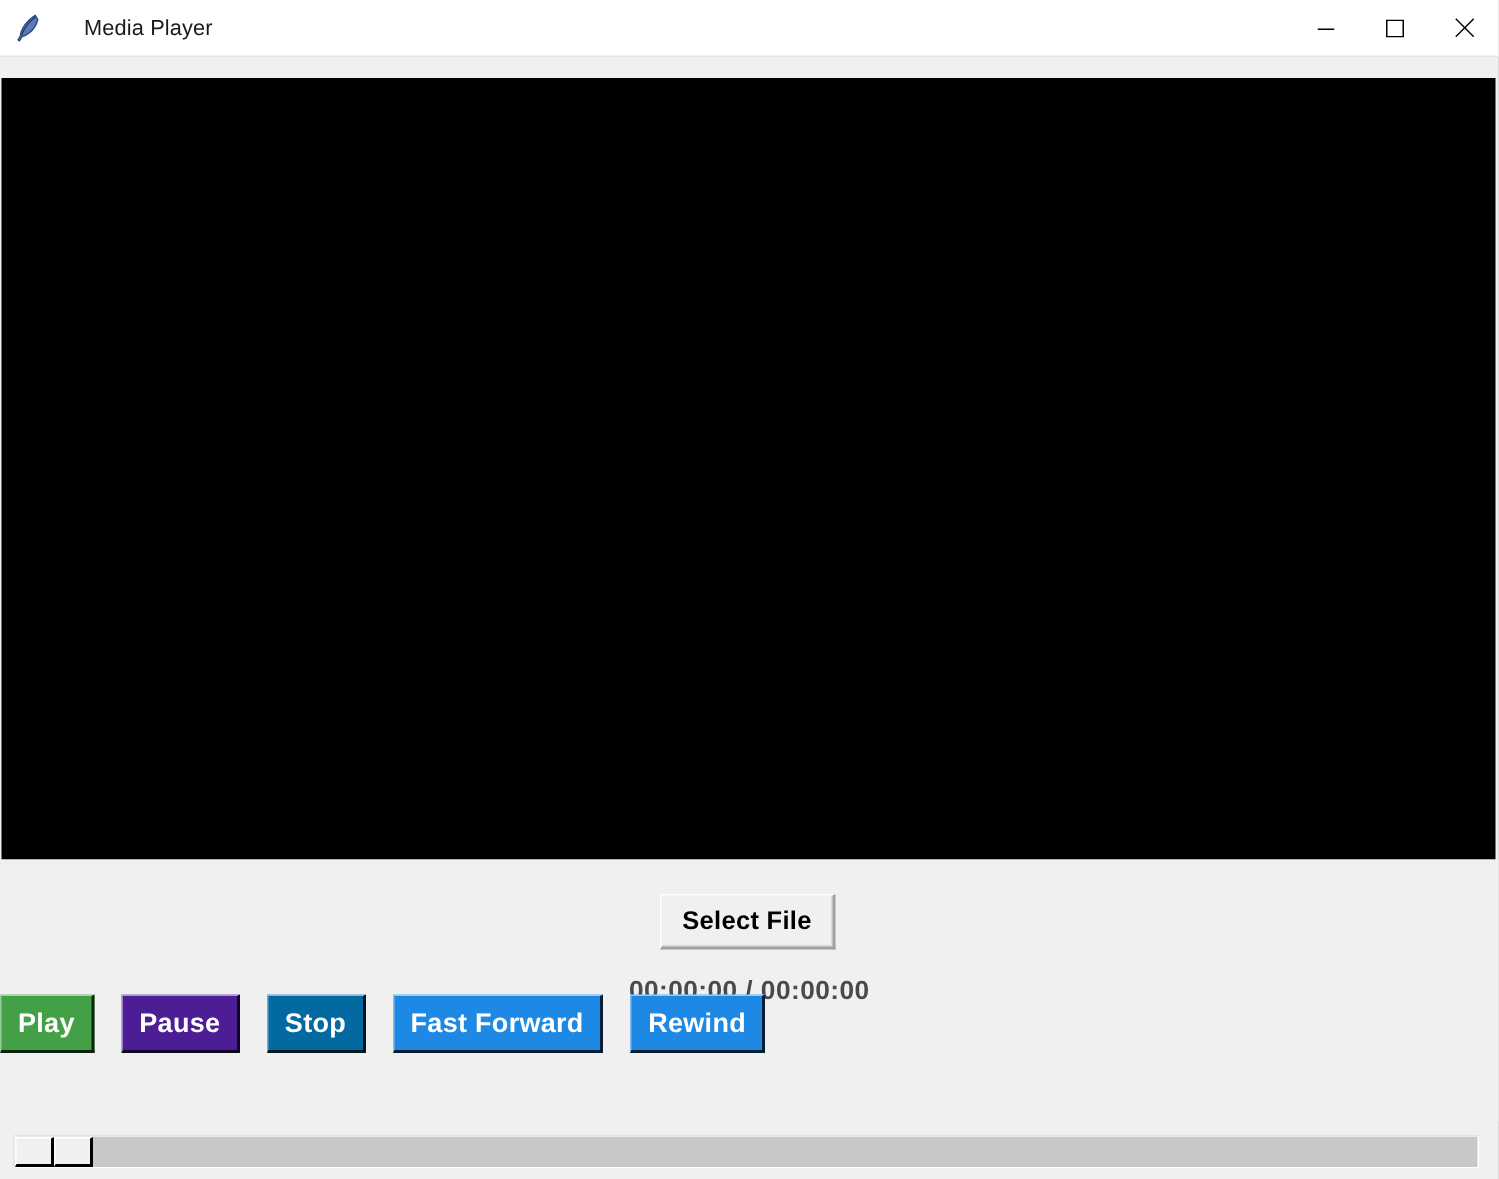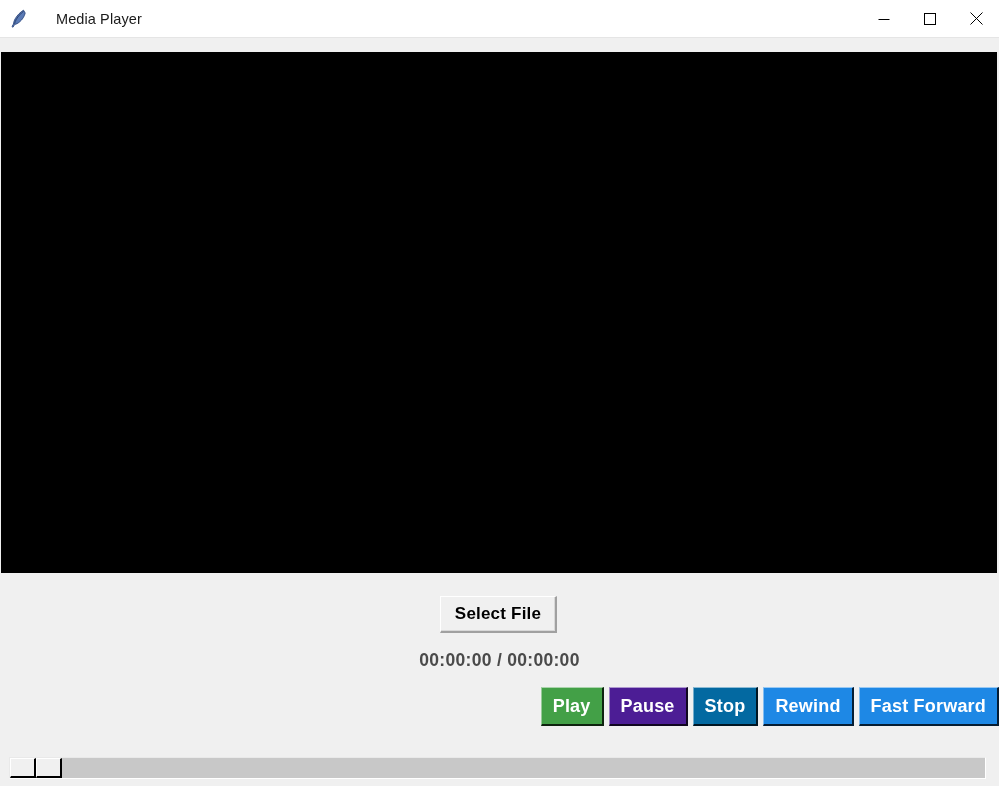--- a/index.html
+++ b/index.html
@@ -122,26 +122,26 @@
     font-size: 17.5px;
     font-weight: bold;
     color: #4a4a4a;
     letter-spacing: 0.3px;
   }
 
   
   #playback-buttons {
     position: absolute;
     left: 0;
-    top: 687px;
-    width: 999px;
-    display: flex;
-    justify-content: flex-end;
+    top: 663px;
+    width: 999px;
+    display: flex;
+    justify-content: flex-start;
     align-items: flex-start;
-    gap: 5px;
+    gap: 18px;
   }
   .pb-btn {
     height: 39px;
     border: none;
     outline: none;
     font-family: "Liberation Sans", sans-serif;
     font-size: 18px;
     font-weight: bold;
     color: #ffffff;
     cursor: default;
@@ -229,22 +229,22 @@
   <div id="controls-panel"></div>
 
   <button id="select-file-button">Select File</button>
 
   <div id="time-display">00:00:00 / 00:00:00</div>
 
   <div id="playback-buttons">
     <button class="pb-btn" style="background: rgb(67, 160, 71);">Play</button>
     <button class="pb-btn" style="background: #4c1d95;">Pause</button>
     <button class="pb-btn" style="background: #0369a1;">Stop</button>
+    <button class="pb-btn" style="background: rgb(30, 136, 229);">Fast Forward</button>
     <button class="pb-btn" style="background: rgb(30, 136, 229);">Rewind</button>
-    <button class="pb-btn" style="background: rgb(30, 136, 229);">Fast Forward</button>
   </div>
 
   <div id="seek-scrollbar" style="background: rgb(200, 200, 200);">
     <div id="seek-thumb">
       <div class="thumb-half" style="background: rgb(240, 240, 240);"></div>
       <div class="thumb-half" style="background: rgb(240, 240, 240);"></div>
     </div>
   </div>
 
 </div>

